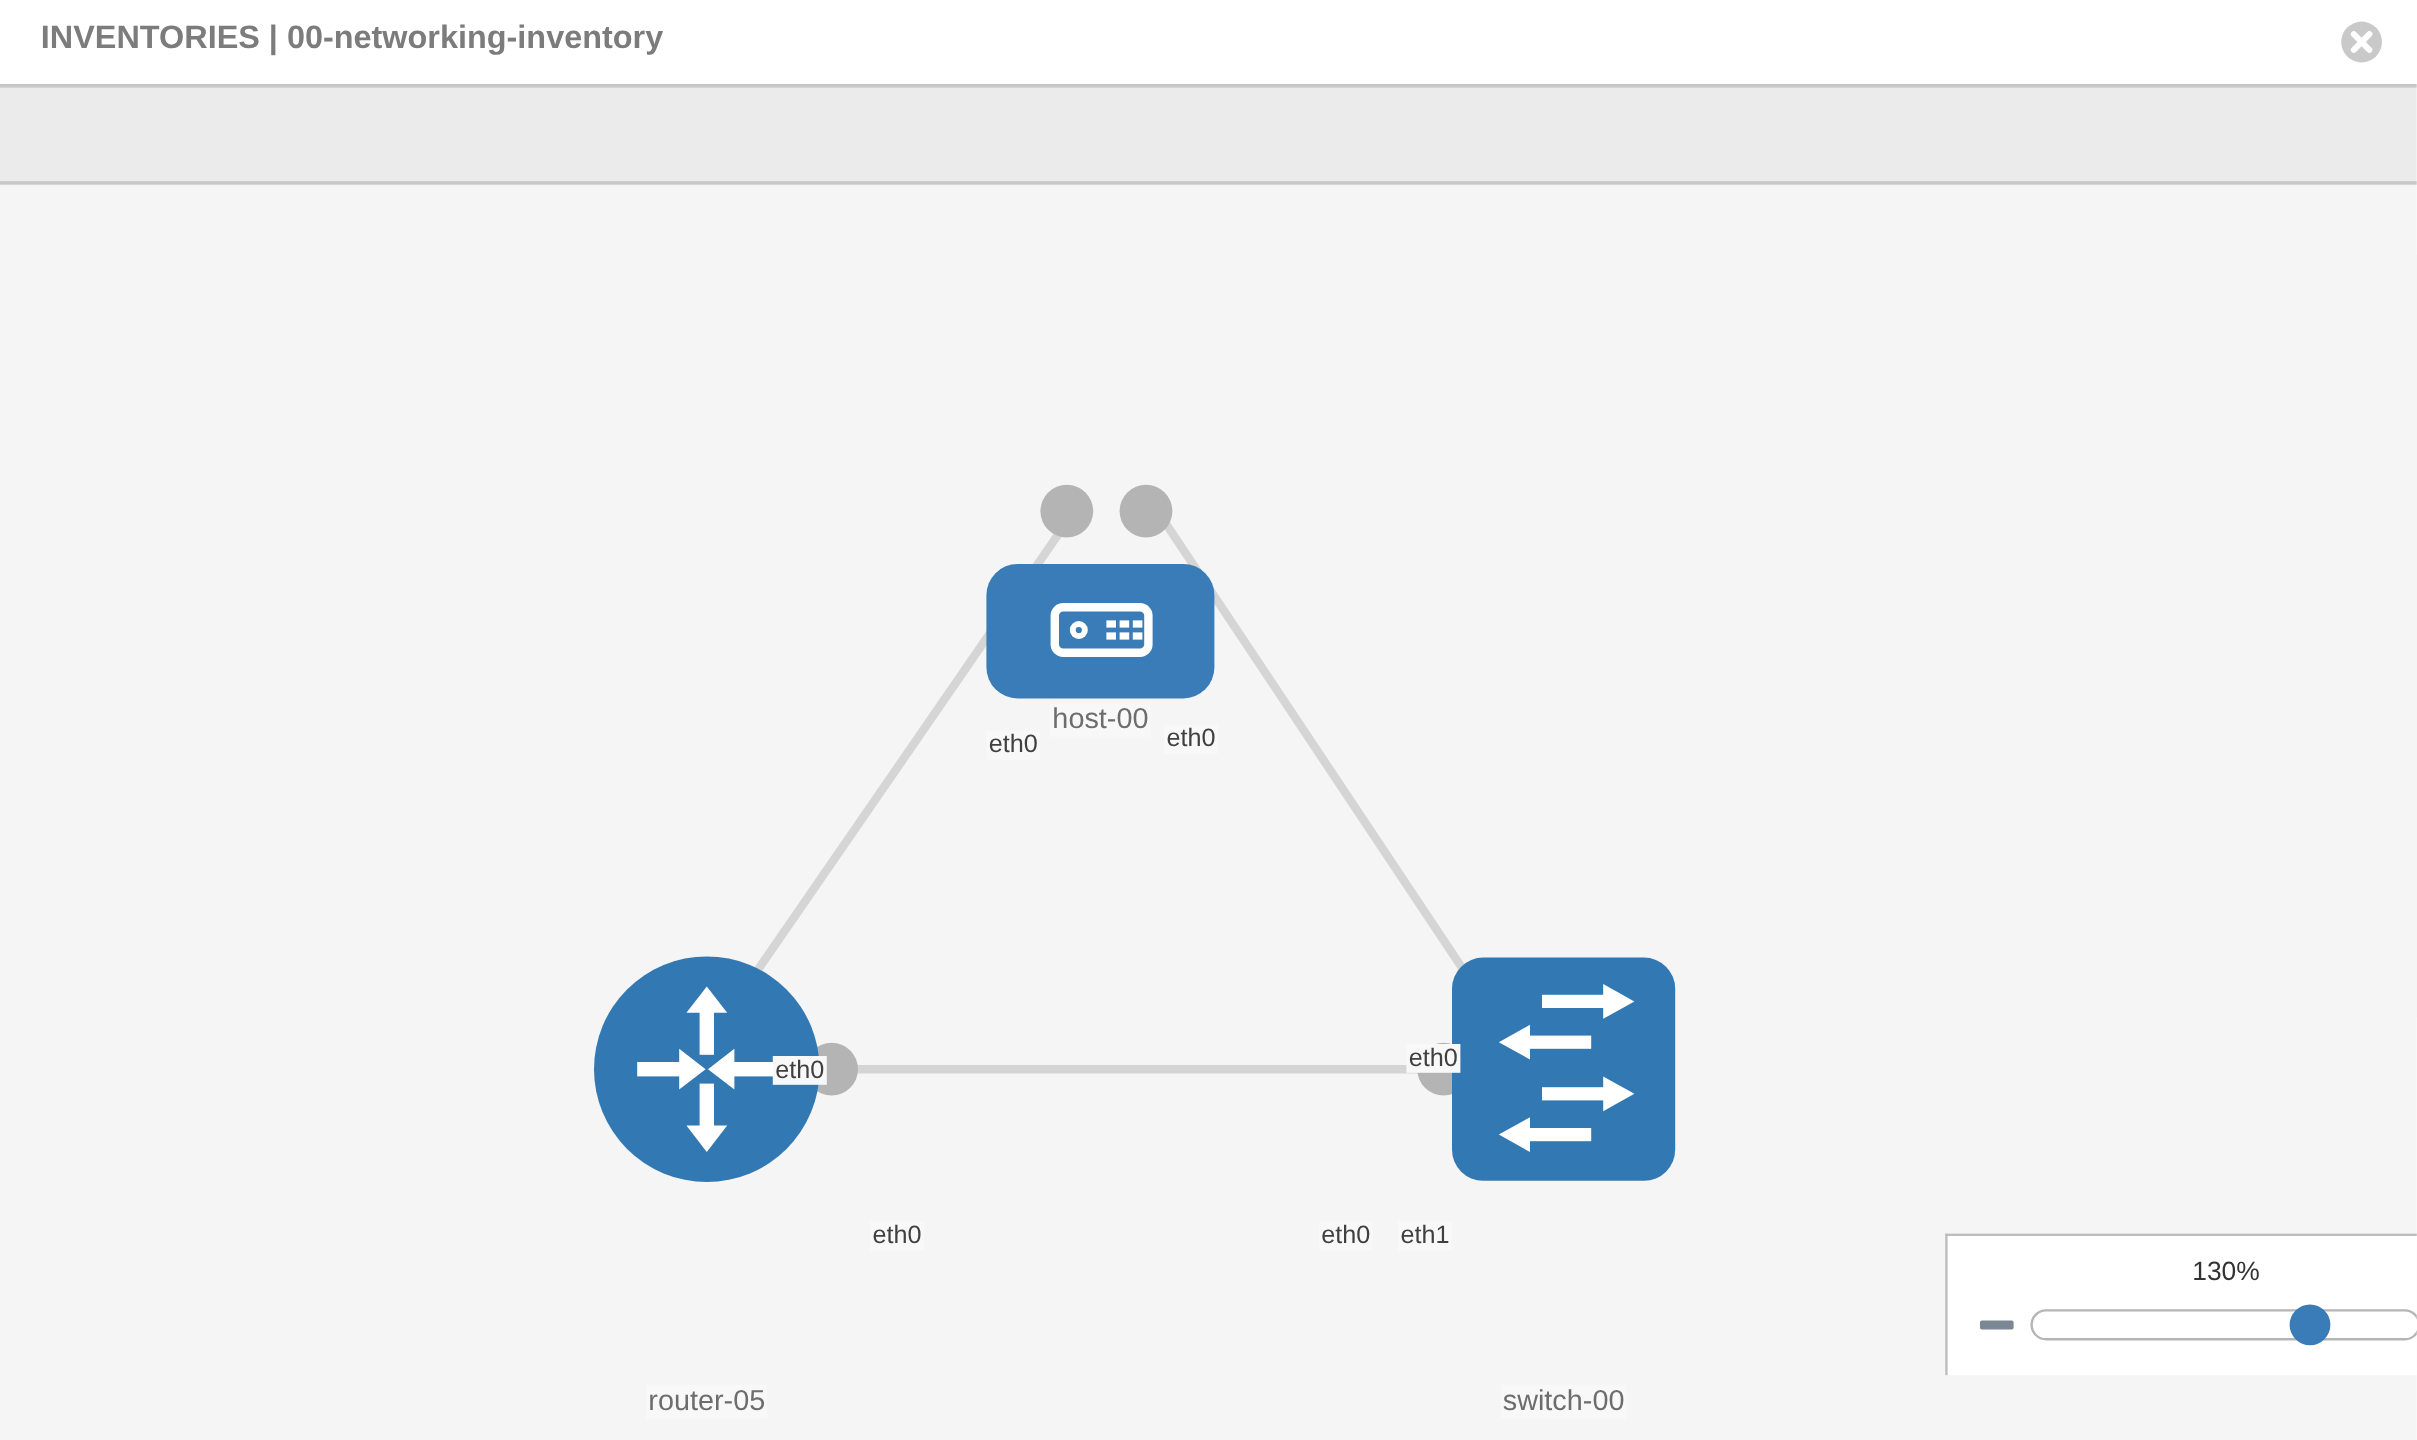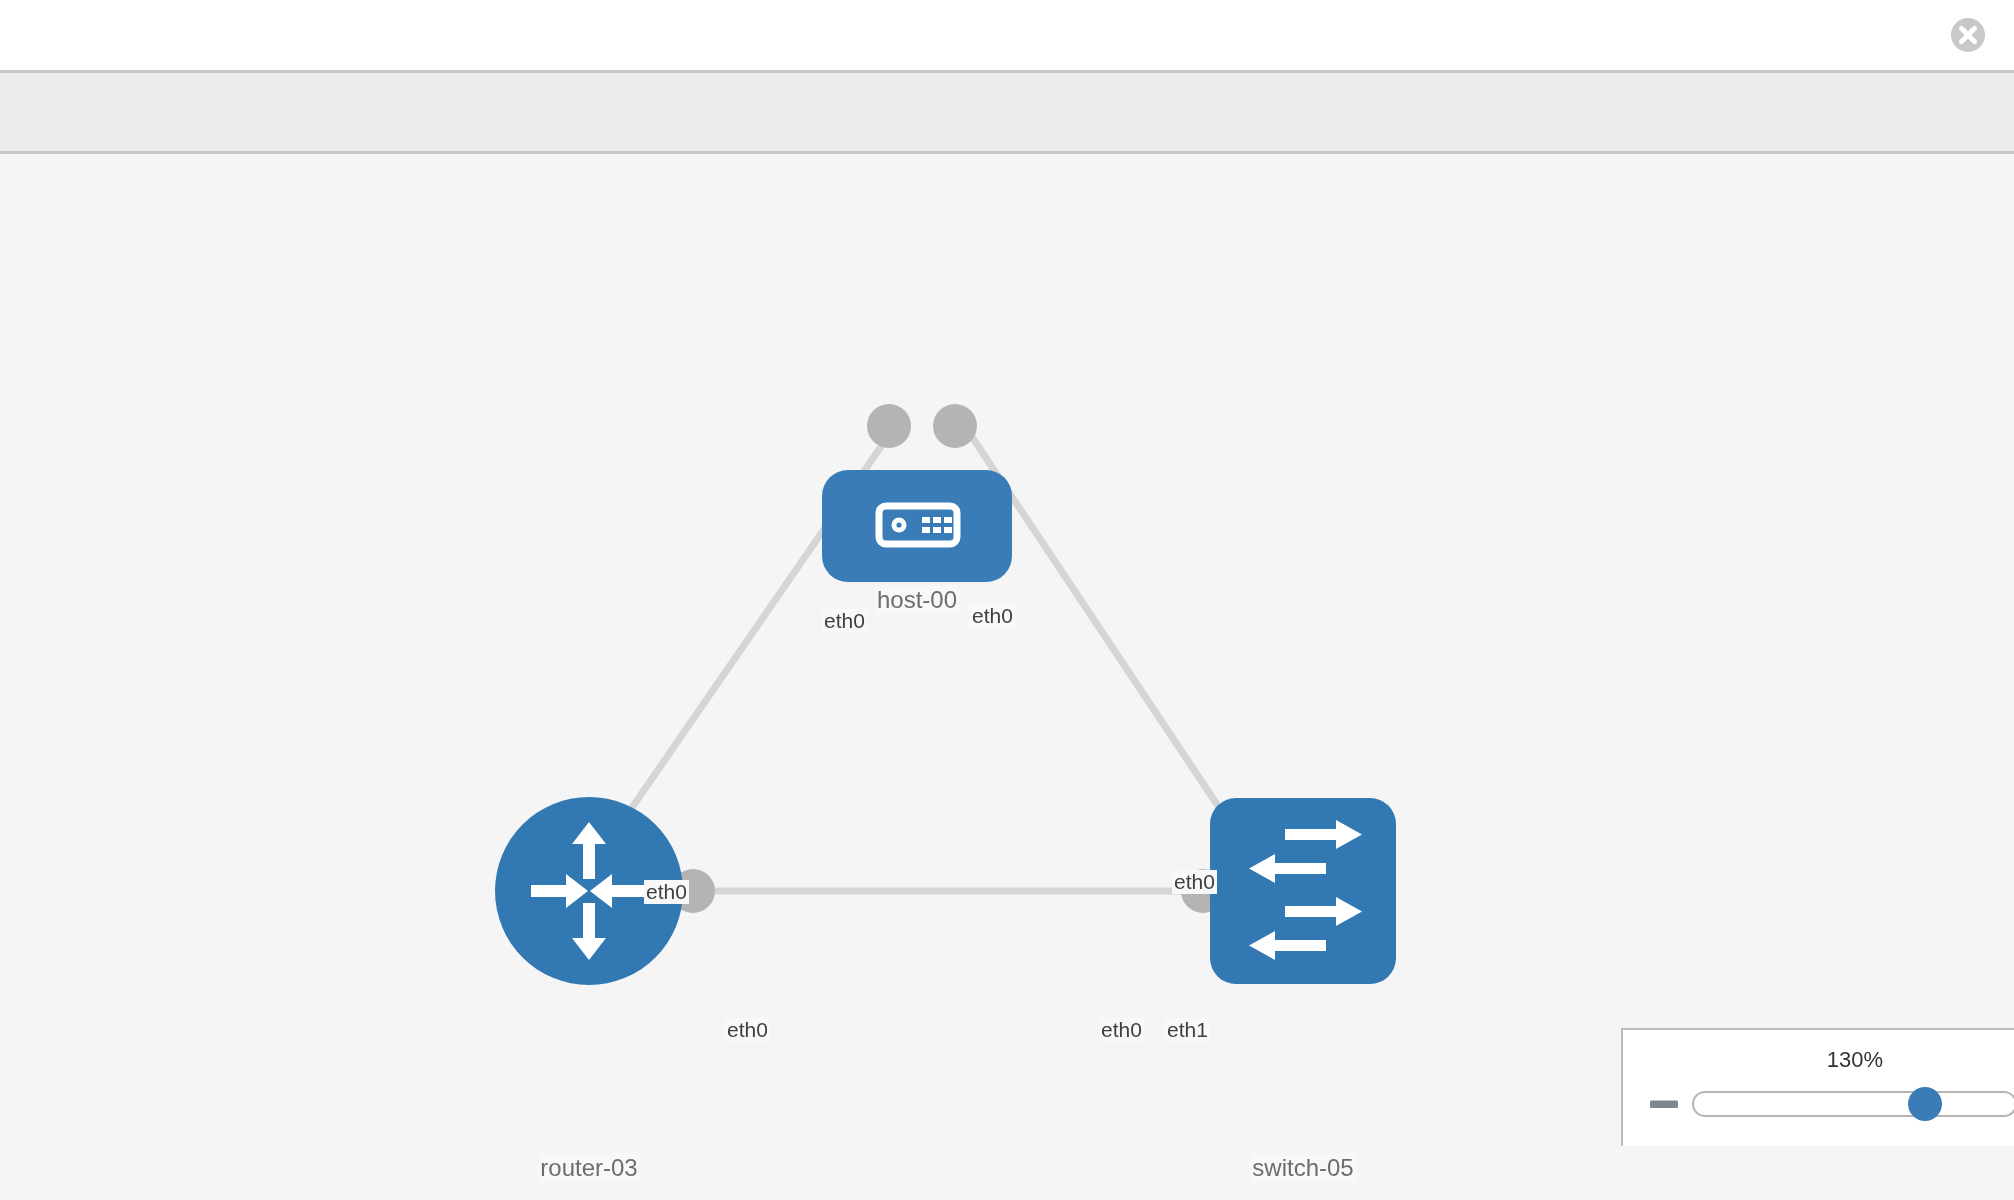--- a/index.html
+++ b/index.html
@@ -160,20 +160,21 @@
     transform: translate(-50%, -50%);
     cursor: pointer;
   }
 </style>
 </head>
 <body>
 
 <div id="app">
 
   <div class="header">
+    <div class="header-title">INVENTORIES | 00-networking-inventory</div>
     <div class="close-btn">
       <svg width="36" height="36" viewBox="0 0 36 36">
         <circle cx="18" cy="18" r="17" fill="#c9c9c9"></circle>
         <path d="M11.5 11.5 L24.5 24.5 M24.5 11.5 L11.5 24.5" stroke="#ffffff" stroke-width="5" stroke-linecap="round"></path>
       </svg>
     </div>
   </div>
 
   <div class="toolbar">
 
@@ -273,22 +274,22 @@
           <rect x="1285" y="752" width="58" height="11"></rect>
           <polygon points="1362,757.5 1336,772 1336,743"></polygon>
 
           <rect x="1268" y="786" width="58" height="11"></rect>
           <polygon points="1249,791.5 1275,806 1275,777"></polygon>
         </g>
       </g>
     </svg>
 
     <div class="node-label" style="left:917px; top:432px;">host-00</div>
-    <div class="node-label" style="left:589px; top:1000px;">router-03</div>
-    <div class="node-label" style="left:1303px; top:1000px;">switch-05</div>
+    <div class="node-label" style="left:589px; top:1000px;">router-05</div>
+    <div class="node-label" style="left:1303px; top:1000px;">switch-00</div>
 
     <div class="iface-label" style="left:822px; top:455px;">eth0</div>
     <div class="iface-label" style="left:970px; top:450px;">eth0</div>
     <div class="iface-label" style="left:644px; top:726px;">eth0</div>
     <div class="iface-label" style="left:1172px; top:716px;">eth0</div>
     <div class="iface-label" style="left:1099px; top:864px;">eth0</div>
     <div class="iface-label" style="left:1121px; top:864px;margin-left:44px;">eth1</div>
     <div class="iface-label" style="left:725px; top:864px;">eth0</div>
   </div>
 

